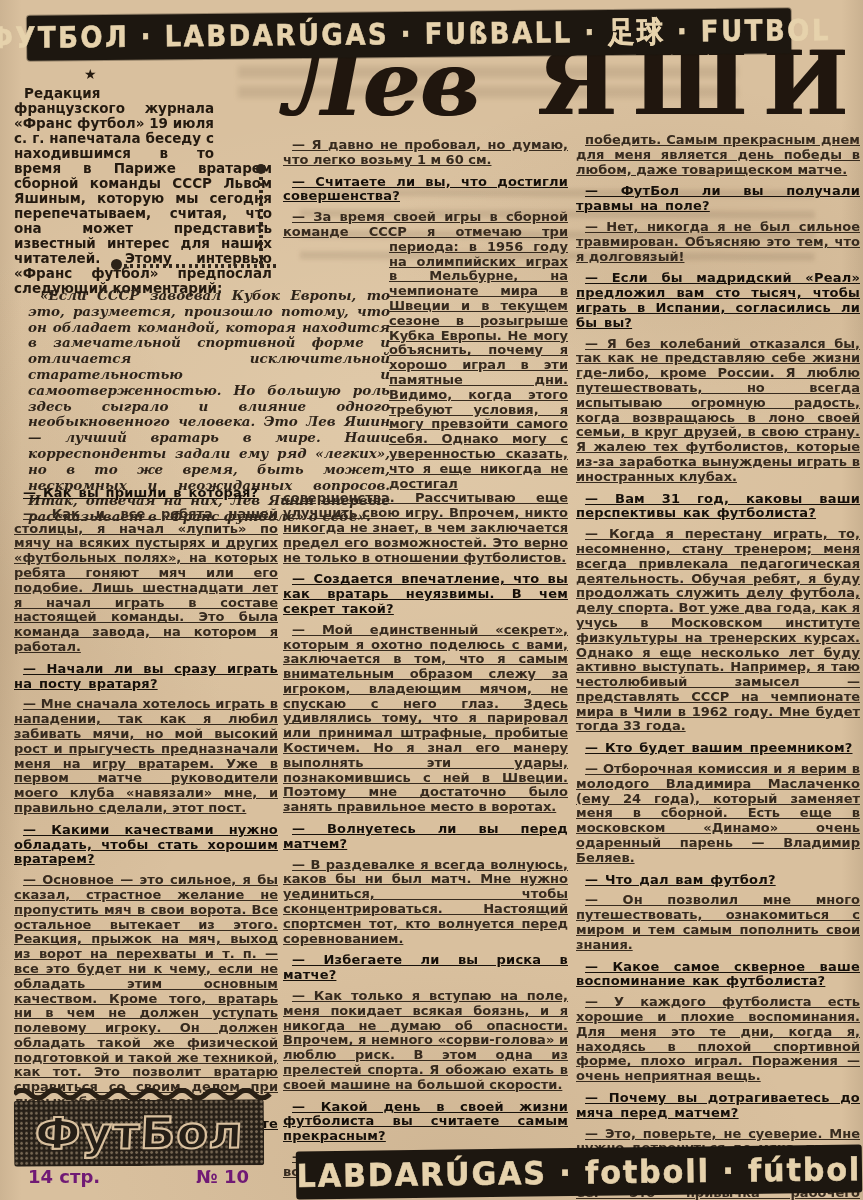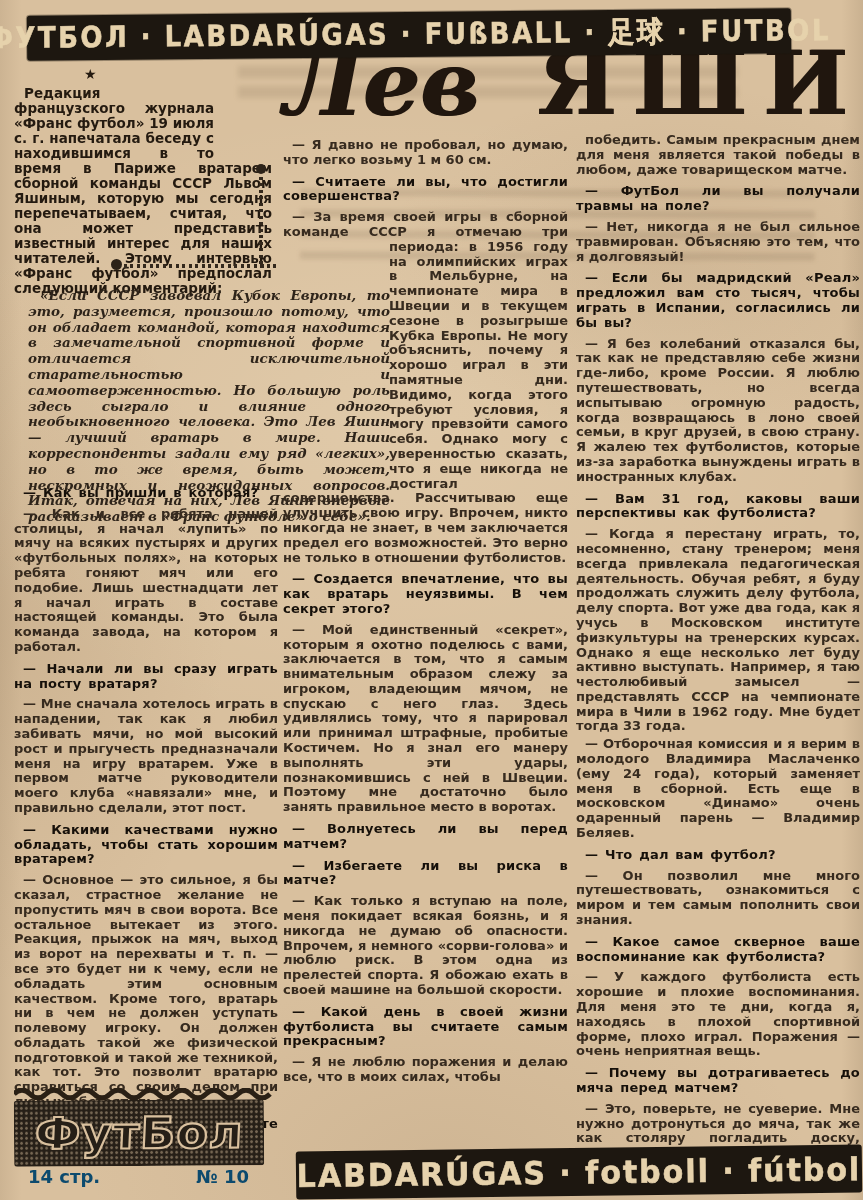--- a/index.html
+++ b/index.html
@@ -80,37 +80,37 @@
   .quote p{margin:0;text-indent:12px;}
 
   
   .col{position:absolute;z-index:1;font-size:13px;line-height:14.8px;font-weight:700;
     color:#372b1f;text-align:justify;hyphens:auto;}
   .col-left-qa{left:14px;top:479px;width:264px;}
   .col-mid{left:283px;top:138px;width:285px;}
   .col-mid::before{content:"";float:left;width:106px;height:350px;
     shape-outside:inset(122px 0 0 0);shape-margin:6px;}
   .col-right{left:576px;top:133px;width:284px;}
-  .para{margin:0 0 3px;text-indent:9px;}
+  .para{margin:0 0 3px;text-indent:9px;text-decoration:underline;}
   .q{color:#16100a;margin:7px 0 6px;letter-spacing:.2px;word-spacing:2px;}
 
   
   .wavy{position:absolute;left:14px;top:1085px;width:258px;height:12px;z-index:1;}
   .logo{
     position:absolute;left:14px;top:1100px;width:250px;height:66px;z-index:2;
     background-color:#261f17;
     background-image:radial-gradient(rgba(217,192,158,.45) 1px, transparent 1.7px);
     background-size:5px 5px;border-radius:3px;transform:rotate(-.4deg);
     display:flex;align-items:center;justify-content:center;
   }
   .logo .logo-text{
     font:700 46px/1 "DejaVu Sans", sans-serif;color:#261f17;letter-spacing:1px;
     -webkit-text-stroke:2.2px #d9c09e;transform:skewX(-3deg) scaleY(.95);
   }
-  .footer-label{position:absolute;z-index:2;font:700 18px/1 "DejaVu Sans", sans-serif;color:#0c4a6e;}
+  .footer-label{position:absolute;z-index:2;font:700 18px/1 "DejaVu Sans", sans-serif;color:#701a75;}
   .page-num{left:28px;top:1168px;}
   .issue-num{left:196px;top:1168px;}
 </style>
 </head>
 <body>
 
 <div class="page">
   <div class="texture"></div>
   <div class="ghost ghost1"></div>
   <div class="ghost ghost2"></div>
@@ -157,52 +157,54 @@
     </section>
 
   <section class="col col-mid">
 
       <p class="para a">— Я давно не пробовал, но думаю, что легко возьму 1 м 60 см.</p>
 
       <p class="para q">— Считаете ли вы, что достигли совершенства?</p>
 
       <p class="para a">— За время своей игры в сборной команде СССР я отмечаю три периода: в 1956 году на олимпийских играх в Мельбурне, на чемпионате мира в Швеции и в текущем сезоне в розыгрыше Кубка Европы. Не могу объяснить, почему я хорошо играл в эти памятные дни. Видимо, когда этого требуют условия, я могу превзойти самого себя. Однако могу с уверенностью сказать, что я еще никогда не достигал совершенства. Рассчитываю еще улучшить свою игру. Впрочем, никто никогда не знает, в чем заключается предел его возможностей. Это верно не только в отношении футболистов.</p>
 
-      <p class="para q">— Создается впечатление, что вы как вратарь неуязвимы. В чем секрет этого?</p>
+      <p class="para q">— Создается впечатление, что вы как вратарь неуязвимы. В чем секрет такой?</p>
 
       <p class="para a">— Мой единственный «секрет», которым я охотно поделюсь с вами, заключается в том, что я самым внимательным образом слежу за игроком, владеющим мячом, не спускаю с него глаз. Здесь удивлялись тому, что я парировал или принимал штрафные, пробитые Костичем. Но я знал его манеру выполнять эти удары, познакомившись с ней в Швеции. Поэтому мне достаточно было занять правильное место в воротах.</p>
 
       <p class="para q">— Волнуетесь ли вы перед матчем?</p>
 
+      <p class="para a">— В раздевалке я всегда волнуюсь, каков бы ни был матч. Мне нужно уединиться, чтобы сконцентрироваться. Настоящий спортсмен тот, кто волнуется перед соревнованием.</p>
 
       <p class="para q">— Избегаете ли вы риска в матче?</p>
 
       <p class="para a">— Как только я вступаю на поле, меня покидает всякая боязнь, и я никогда не думаю об опасности. Впрочем, я немного «сорви-голова» и люблю риск. В этом одна из прелестей спорта. Я обожаю ехать в своей машине на большой скорости.</p>
 
       <p class="para q">— Какой день в своей жизни футболиста вы считаете самым прекрасным?</p>
 
       <p class="para a">— Я не люблю поражения и делаю все, что в моих силах, чтобы</p>
     </section>
 
   <section class="col col-right">
 
-      <p class="para a">победить. Самым прекрасным днем для меня является такой победы в любом, даже товарищеском матче.</p>
+      <p class="para a">победить. Самым прекрасным днем для меня является день победы в любом, даже товарищеском матче.</p>
 
       <p class="para q">— ФутБол ли вы получали травмы на поле?</p>
 
       <p class="para a">— Нет, никогда я не был сильное травмирован. Объясняю это тем, что я долговязый!</p>
 
       <p class="para q">— Если бы мадридский «Реал» предложил вам сто тысяч, чтобы играть в Испании, согласились ли бы вы?</p>
 
       <p class="para a">— Я без колебаний отказался бы, так как не представляю себе жизни где-либо, кроме России. Я люблю путешествовать, но всегда испытываю огромную радость, когда возвращаюсь в лоно своей семьи, в круг друзей, в свою страну. Я жалею тех футболистов, которые из-за заработка вынуждены играть в иностранных клубах.</p>
 
       <p class="para q">— Вам 31 год, каковы ваши перспективы как футболиста?</p>
 
       <p class="para a">— Когда я перестану играть, то, несомненно, стану тренером; меня всегда привлекала педагогическая деятельность. Обучая ребят, я буду продолжать служить делу футбола, делу спорта. Вот уже два года, как я учусь в Московском институте физкультуры на тренерских курсах. Однако я еще несколько лет буду активно выступать. Например, я таю честолюбивый замысел — представлять СССР на чемпионате мира в Чили в 1962 году. Мне будет тогда 33 года.</p>
 
+      <p class="para q">— Кто будет вашим преемником?</p>
 
       <p class="para a">— Отборочная комиссия и я верим в молодого Владимира Маслаченко (ему 24 года), который заменяет меня в сборной. Есть еще в московском «Динамо» очень одаренный парень — Владимир Беляев.</p>
 
       <p class="para q">— Что дал вам футбол?</p>
 
       <p class="para a">— Он позволил мне много путешествовать, ознакомиться с миром и тем самым пополнить свои знания.</p>
 
       <p class="para q">— Какое самое скверное ваше воспоминание как футболиста?</p>
 
       <p class="para a">— У каждого футболиста есть хорошие и плохие воспоминания. Для меня это те дни, когда я, находясь в плохой спортивной форме, плохо играл. Поражения — очень неприятная вещь.</p>

